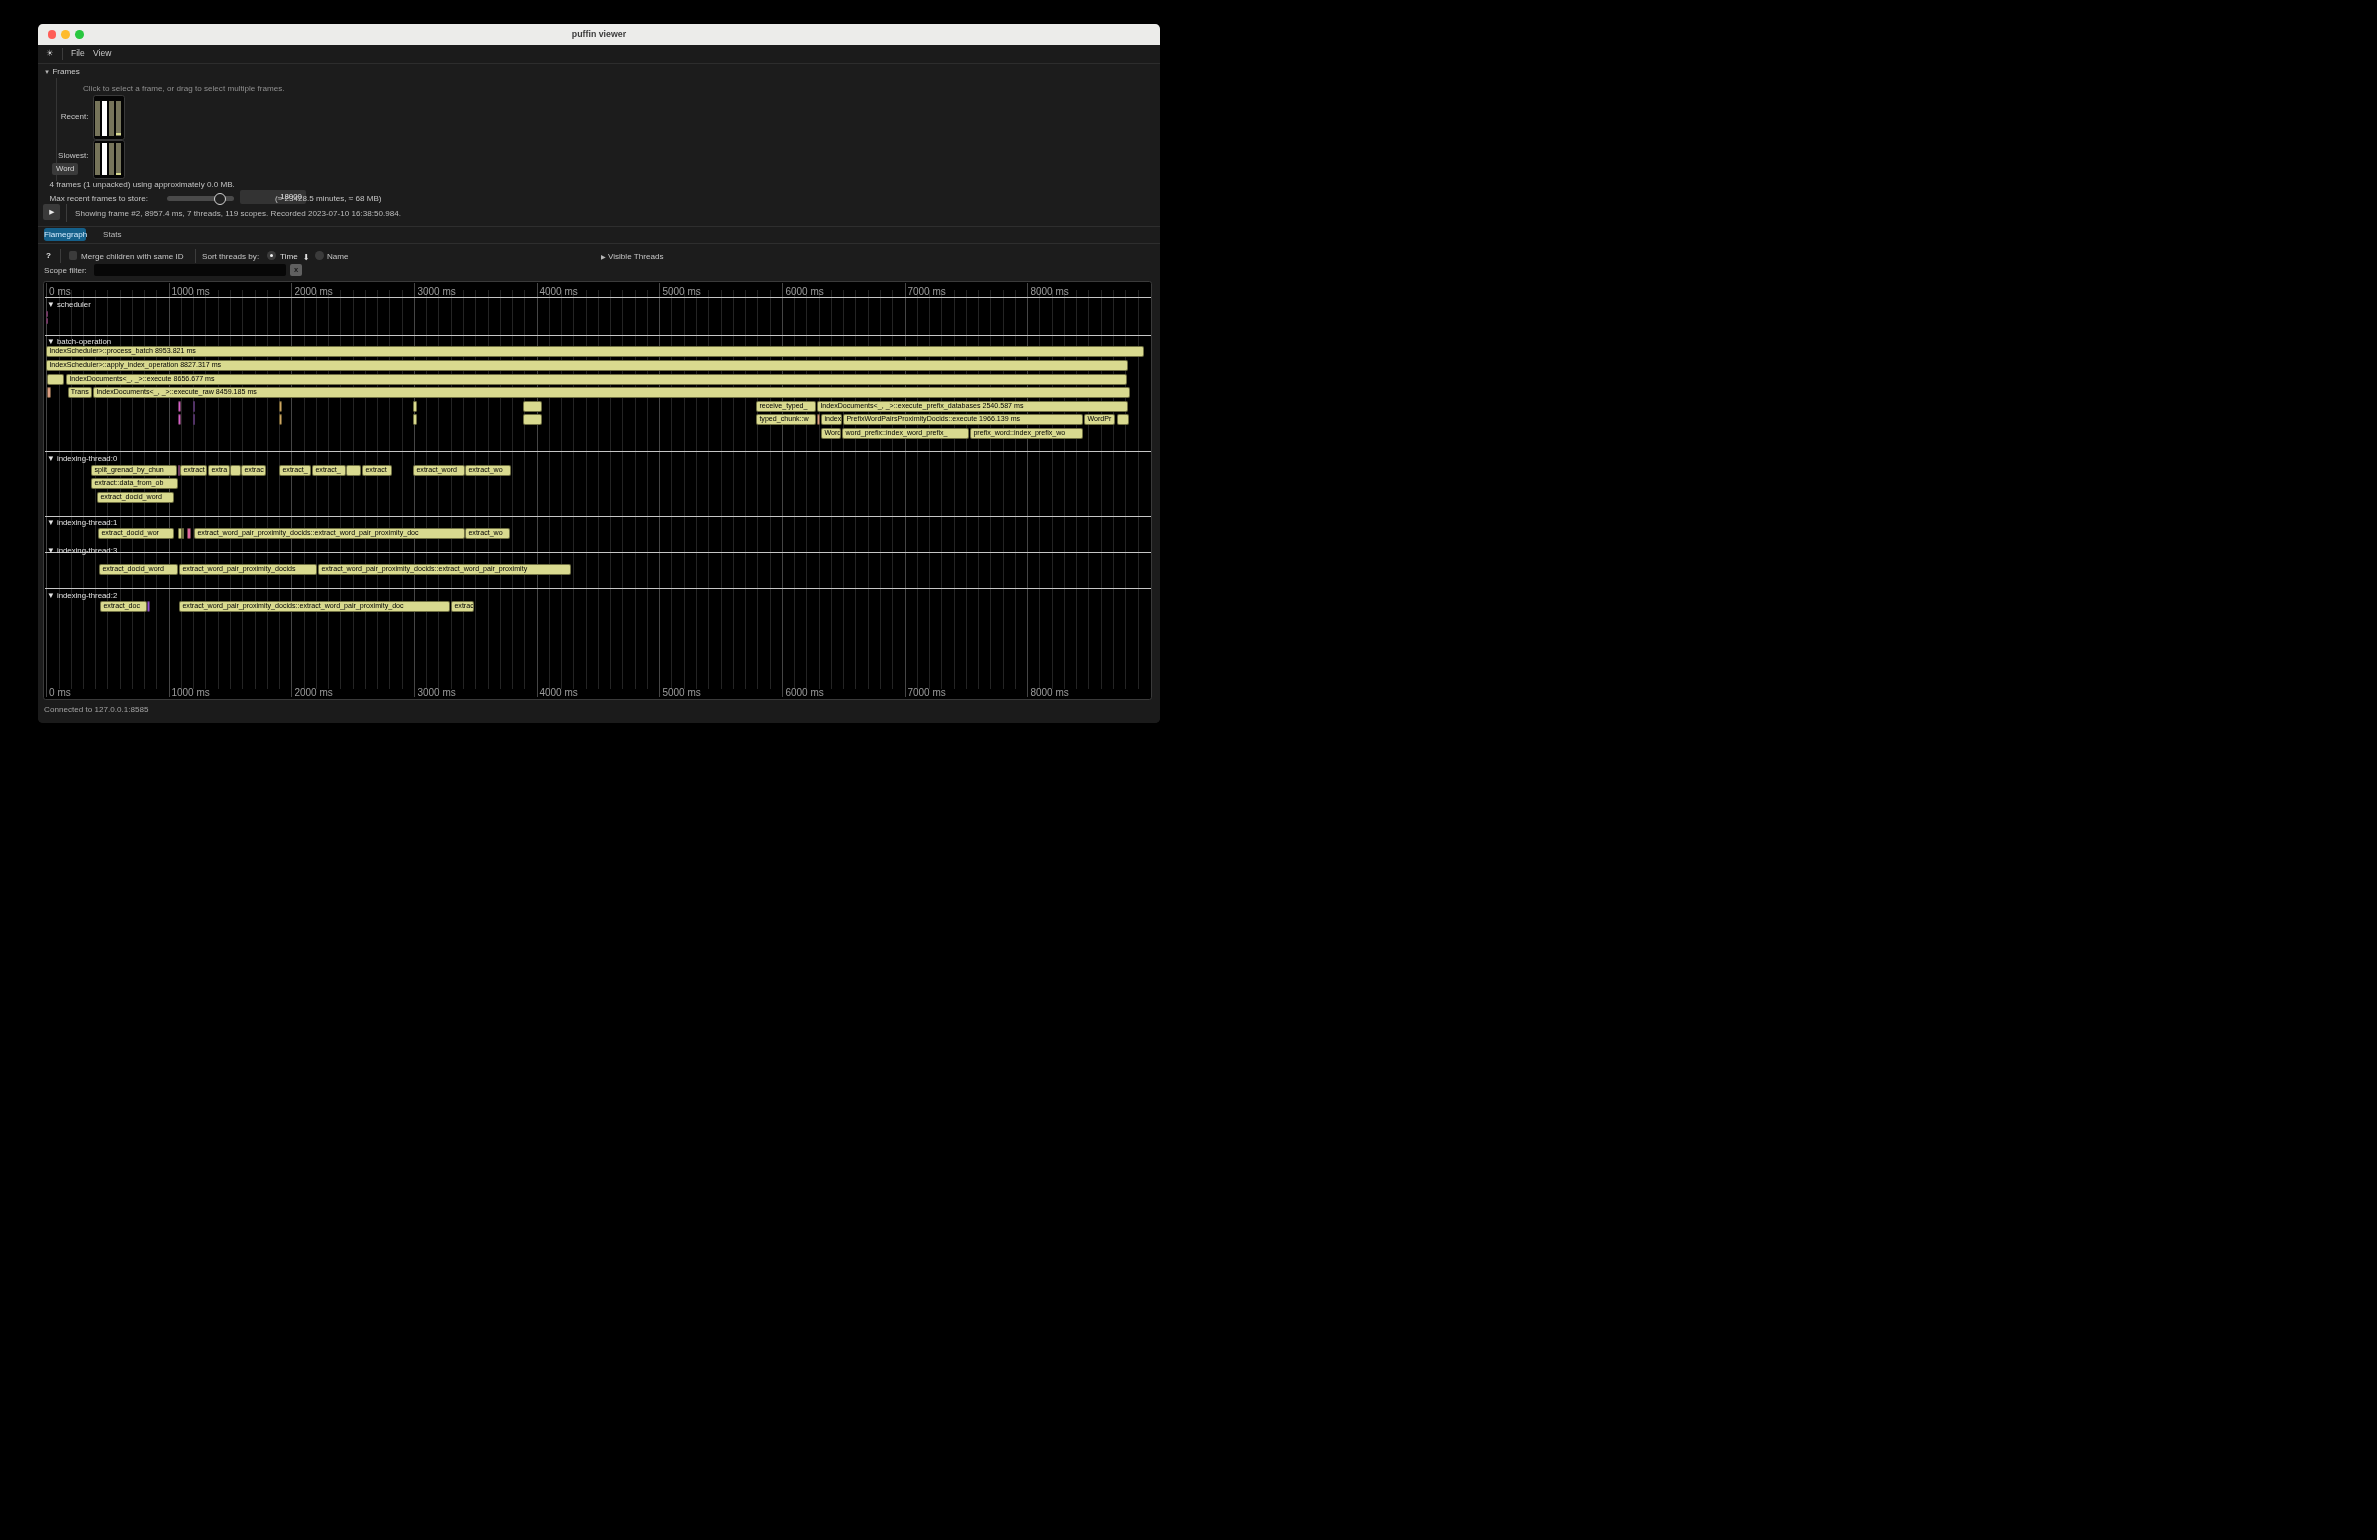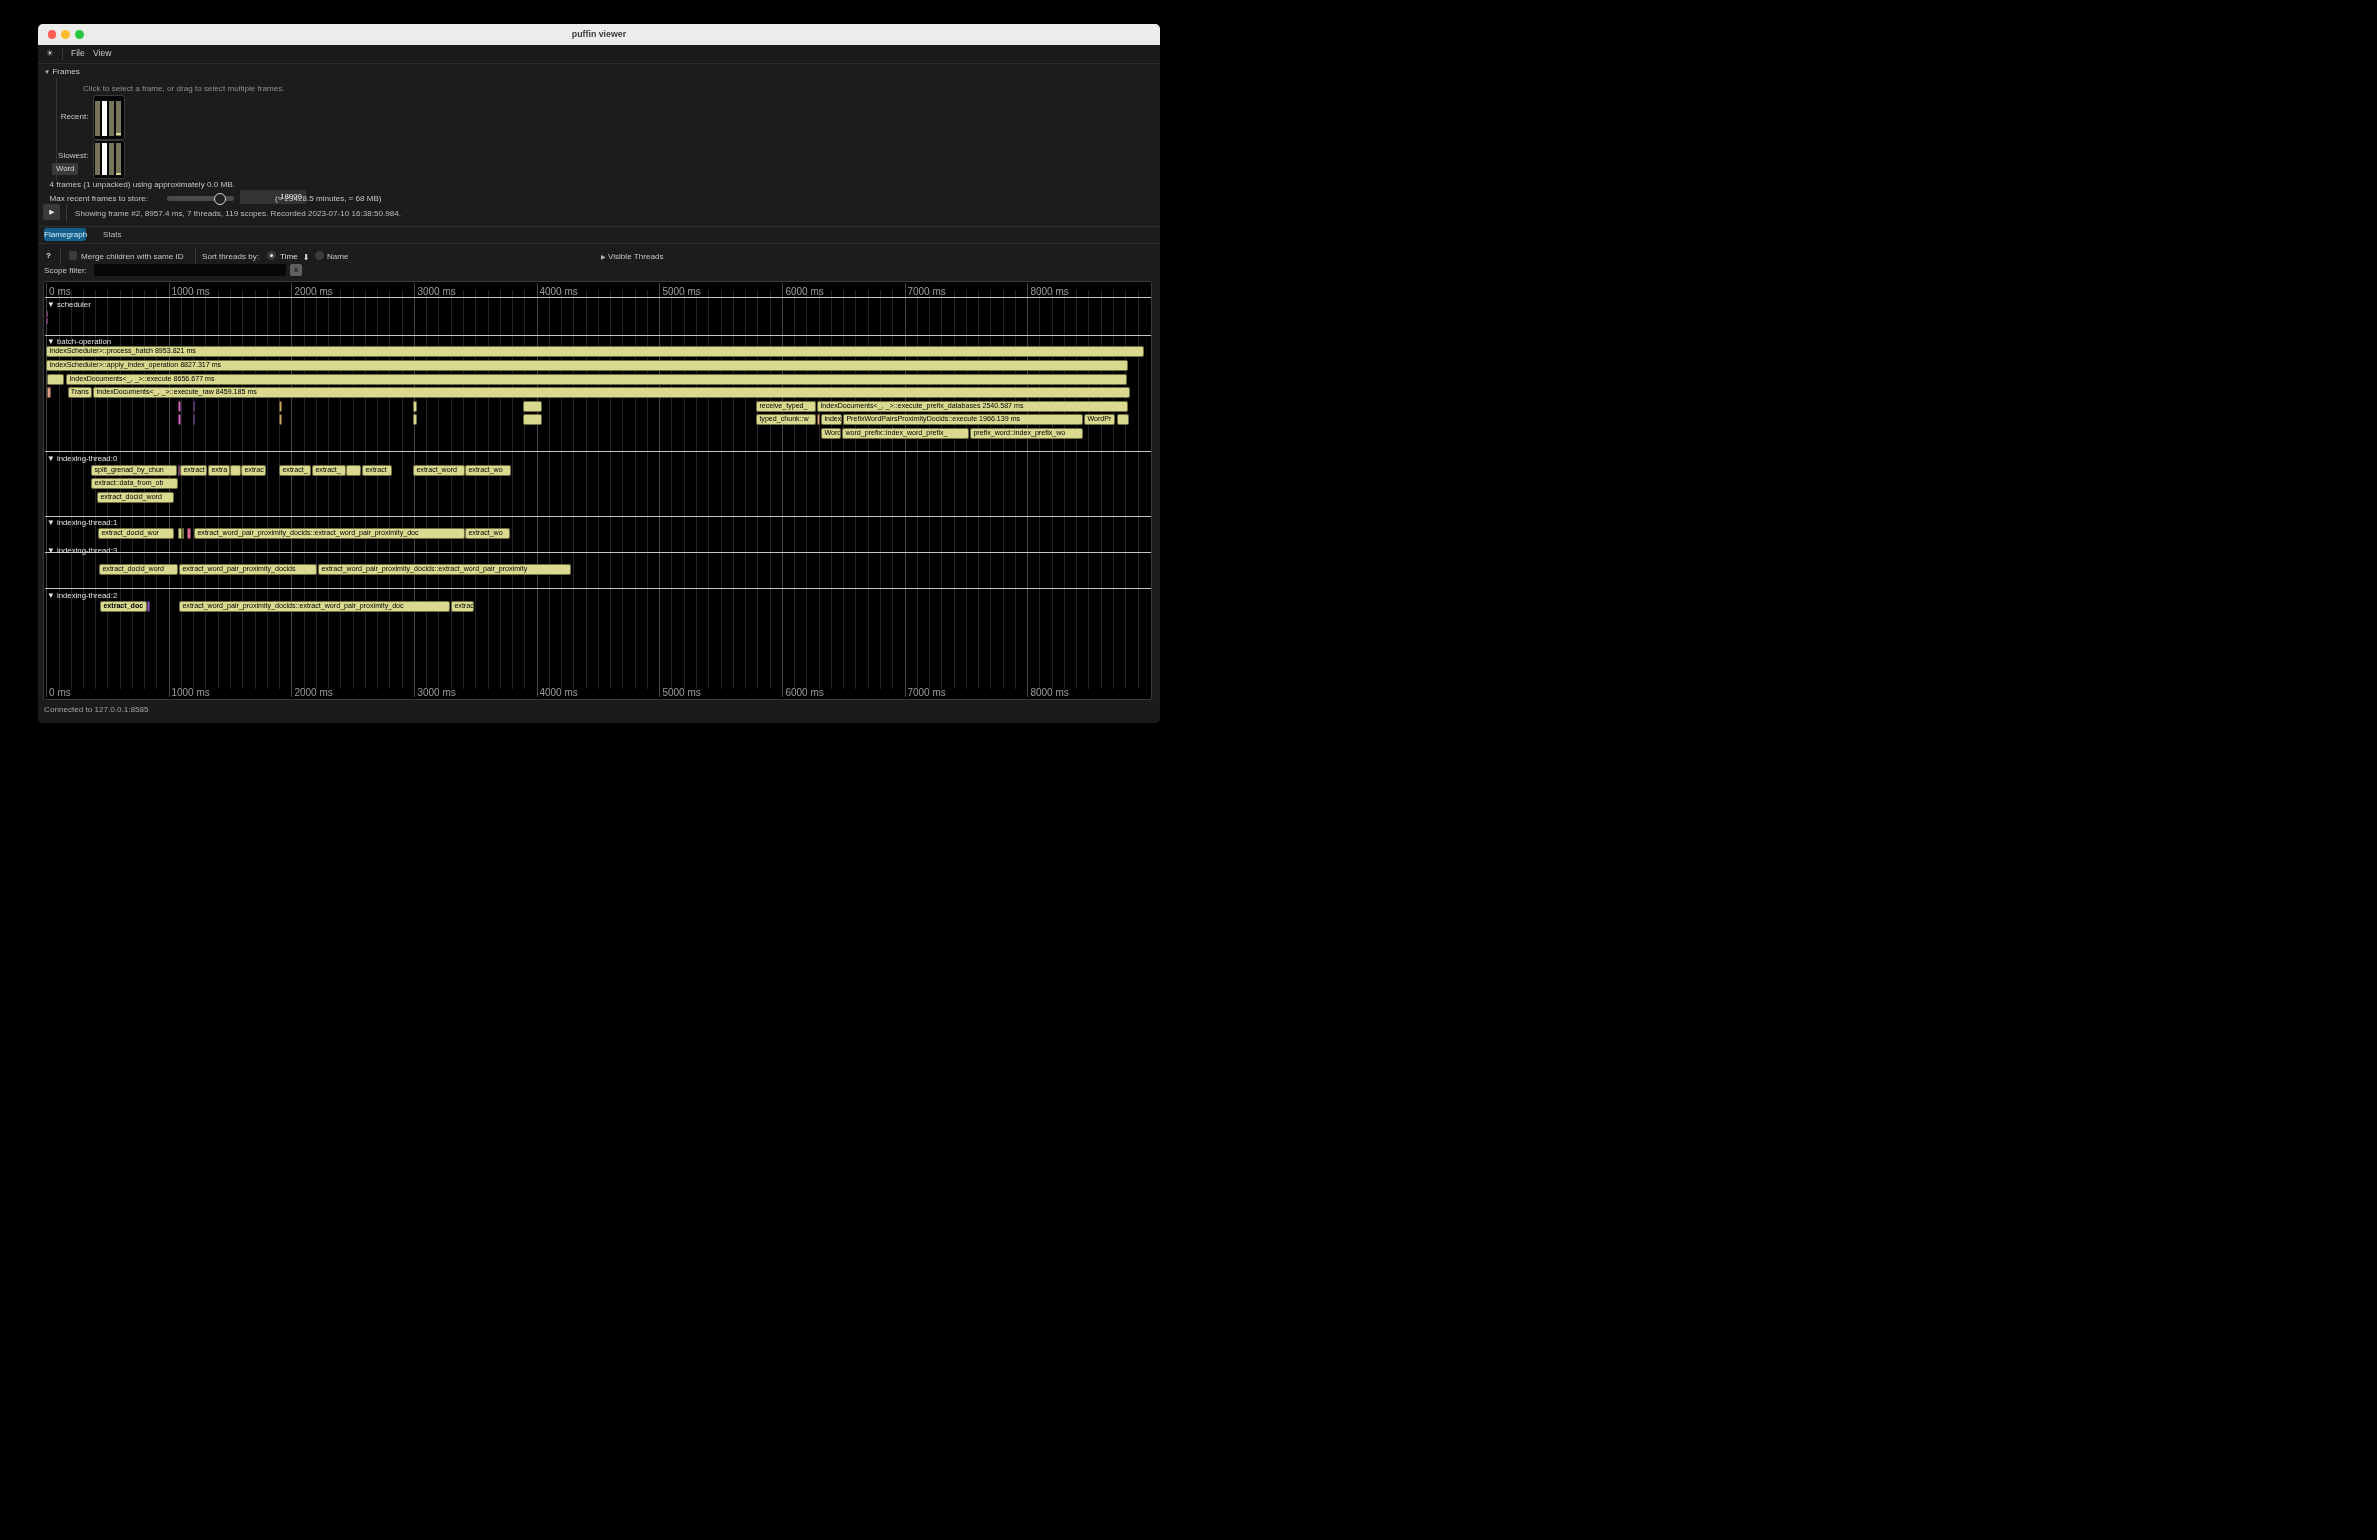--- a/index.html
+++ b/index.html
@@ -296,21 +296,21 @@
         <div class="bar" style="left: 134px; top: 246px; width: 3.4px; padding: 0px; border-radius: 1.4px;"></div>
         <div class="bar" style="left: 138px; top: 246px; width: 2px; padding: 0px; border-radius: 1.4px;"></div>
         <div class="bar" style="left: 143px; top: 246px; width: 4.1px; padding: 0px; border-radius: 1.4px; background: rgb(224, 103, 159);"></div>
         <div class="bar" style="left: 150px; top: 246px; width: 271px;">extract_word_pair_proximity_docids::extract_word_pair_proximity_doc</div>
         <div class="bar" style="left: 421px; top: 246px; width: 45px;">extract_wo</div>
         <div class="slabel" style="left: 2.7px; top: 264px;">▼ indexing-thread:3</div>
         <div class="bar" style="left: 55px; top: 282px; width: 79px;">extract_docid_word</div>
         <div class="bar" style="left: 135px; top: 282px; width: 138px;">extract_word_pair_proximity_docids</div>
         <div class="bar" style="left: 274px; top: 282px; width: 253px;">extract_word_pair_proximity_docids::extract_word_pair_proximity</div>
         <div class="slabel" style="left: 2.7px; top: 309px;">▼ indexing-thread:2</div>
-        <div class="bar" style="left: 56px; top: 319px; width: 47px; font-weight: bold;">extract_doc</div>
+        <div class="bar" style="left: 56px; top: 319px; width: 47px;">extract_doc</div>
         <div class="bar" style="left: 103px; top: 319px; width: 2.4px; padding: 0px; border-radius: 1.4px; background: rgb(149, 81, 217);"></div>
         <div class="bar" style="left: 135px; top: 319px; width: 271px;">extract_word_pair_proximity_docids::extract_word_pair_proximity_doc</div>
         <div class="bar" style="left: 407px; top: 319px; width: 22.4px;">extrac</div>
       </div>
 
   <div class="statusbar">
     <span class="txt" style="left:6.1px;top:5.4px;color:#a2a2a2;">Connected to 127.0.0.1:8585</span>
   </div>
  </div>
 </div>

